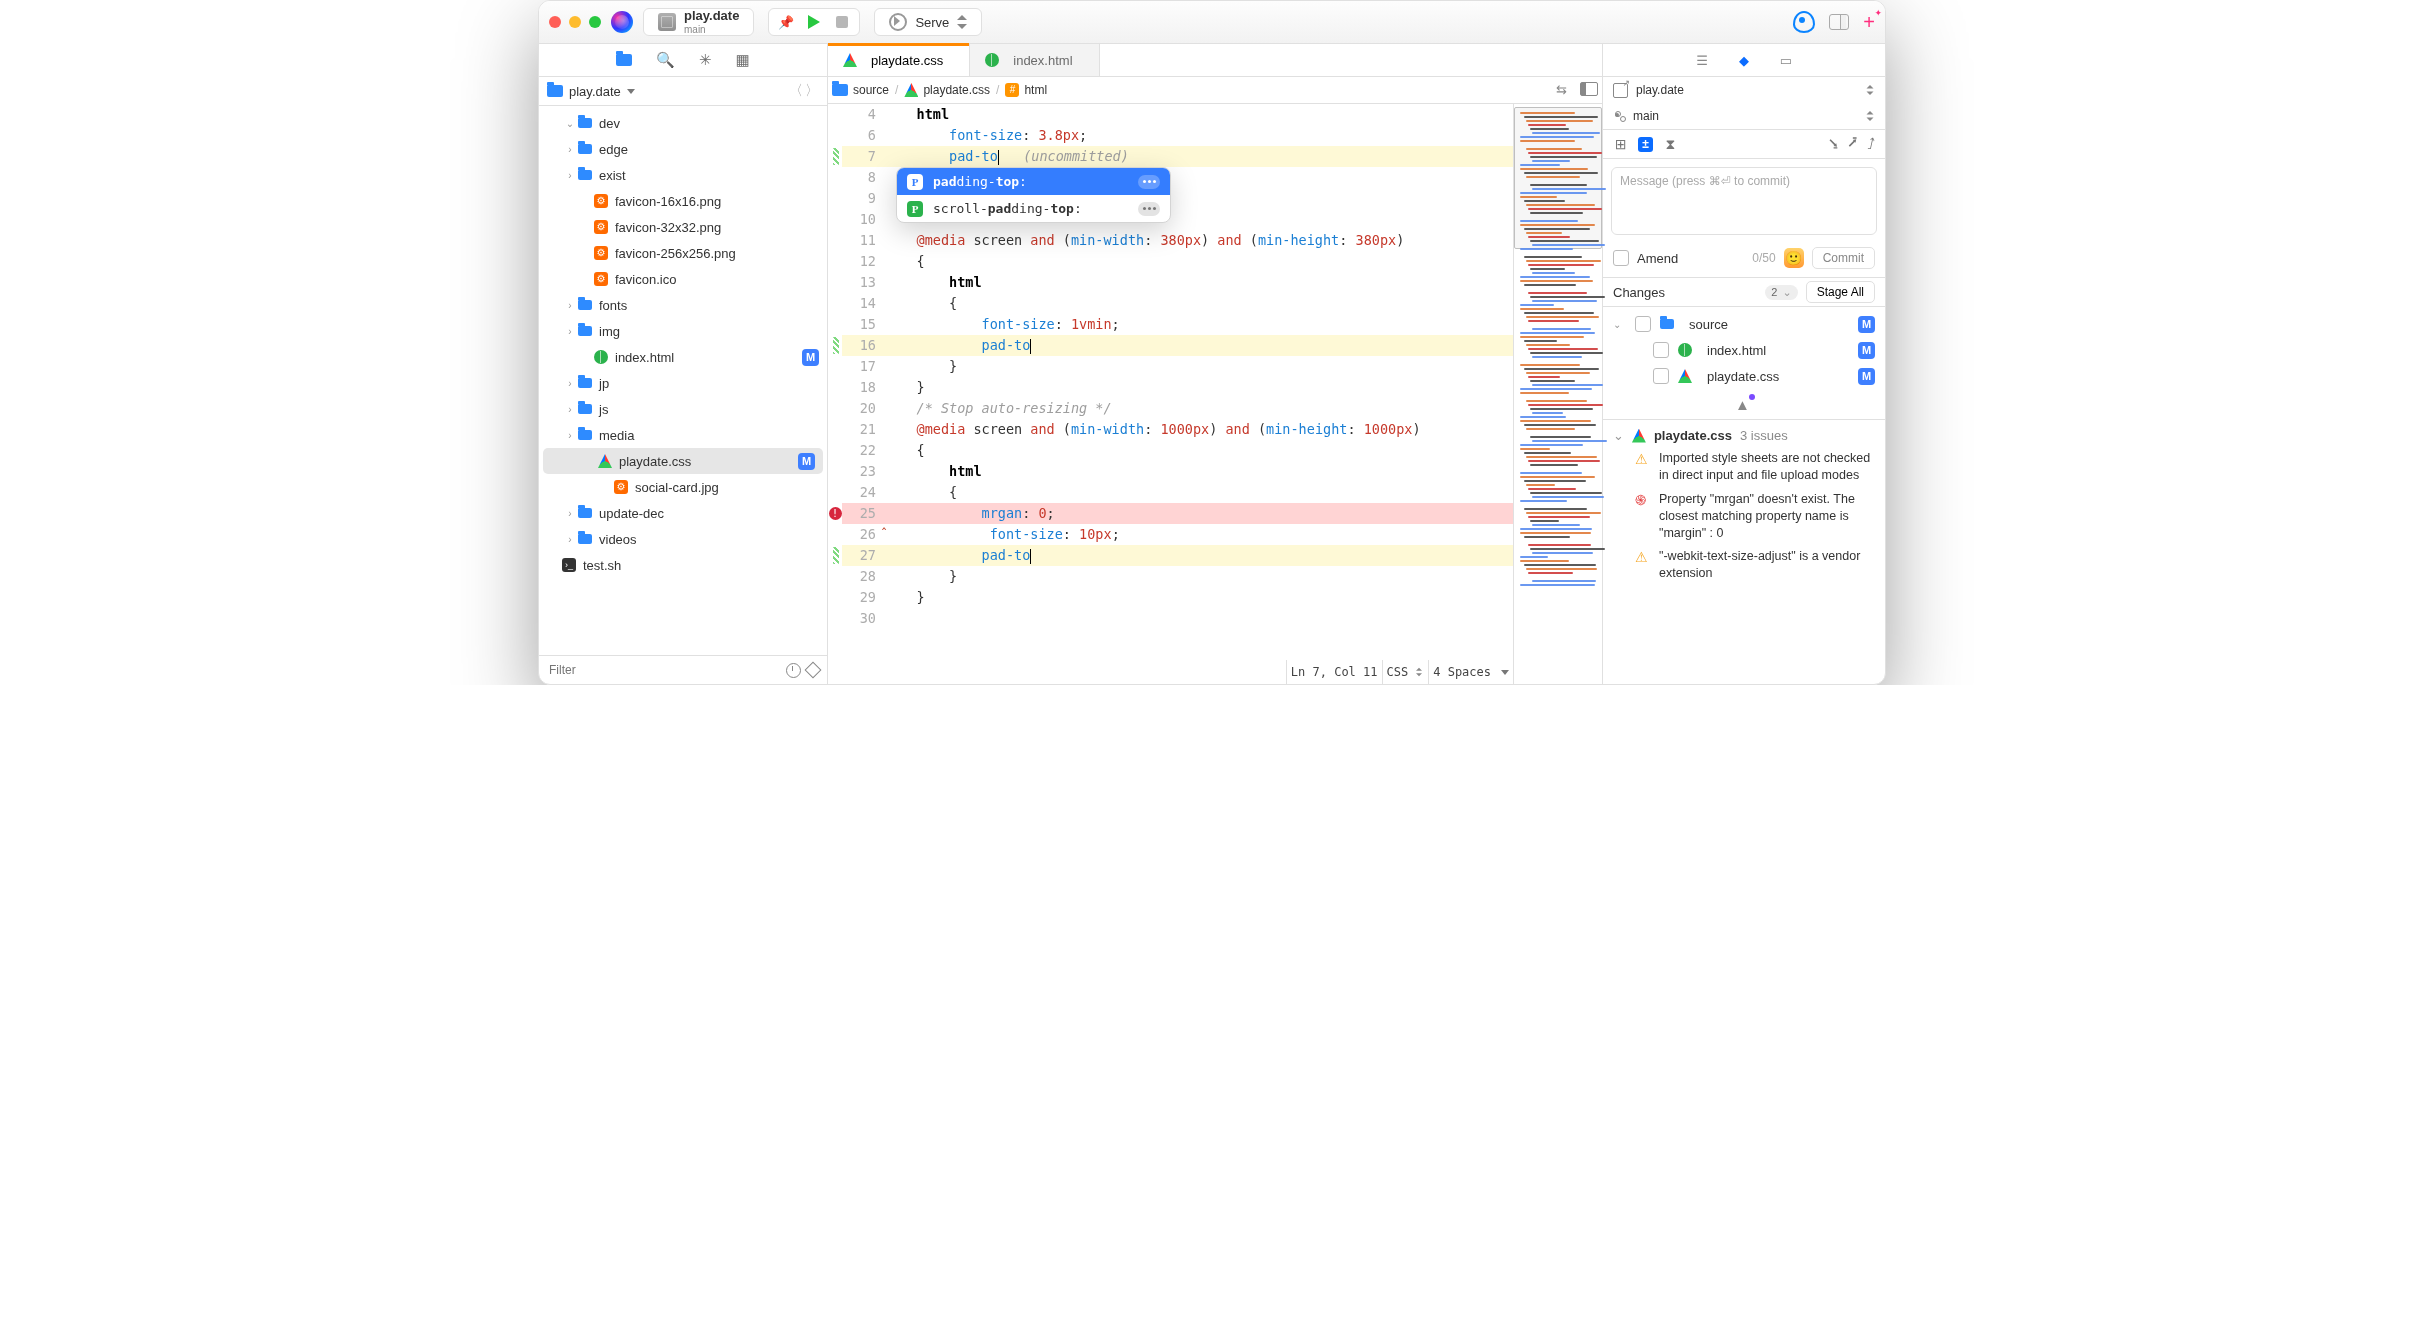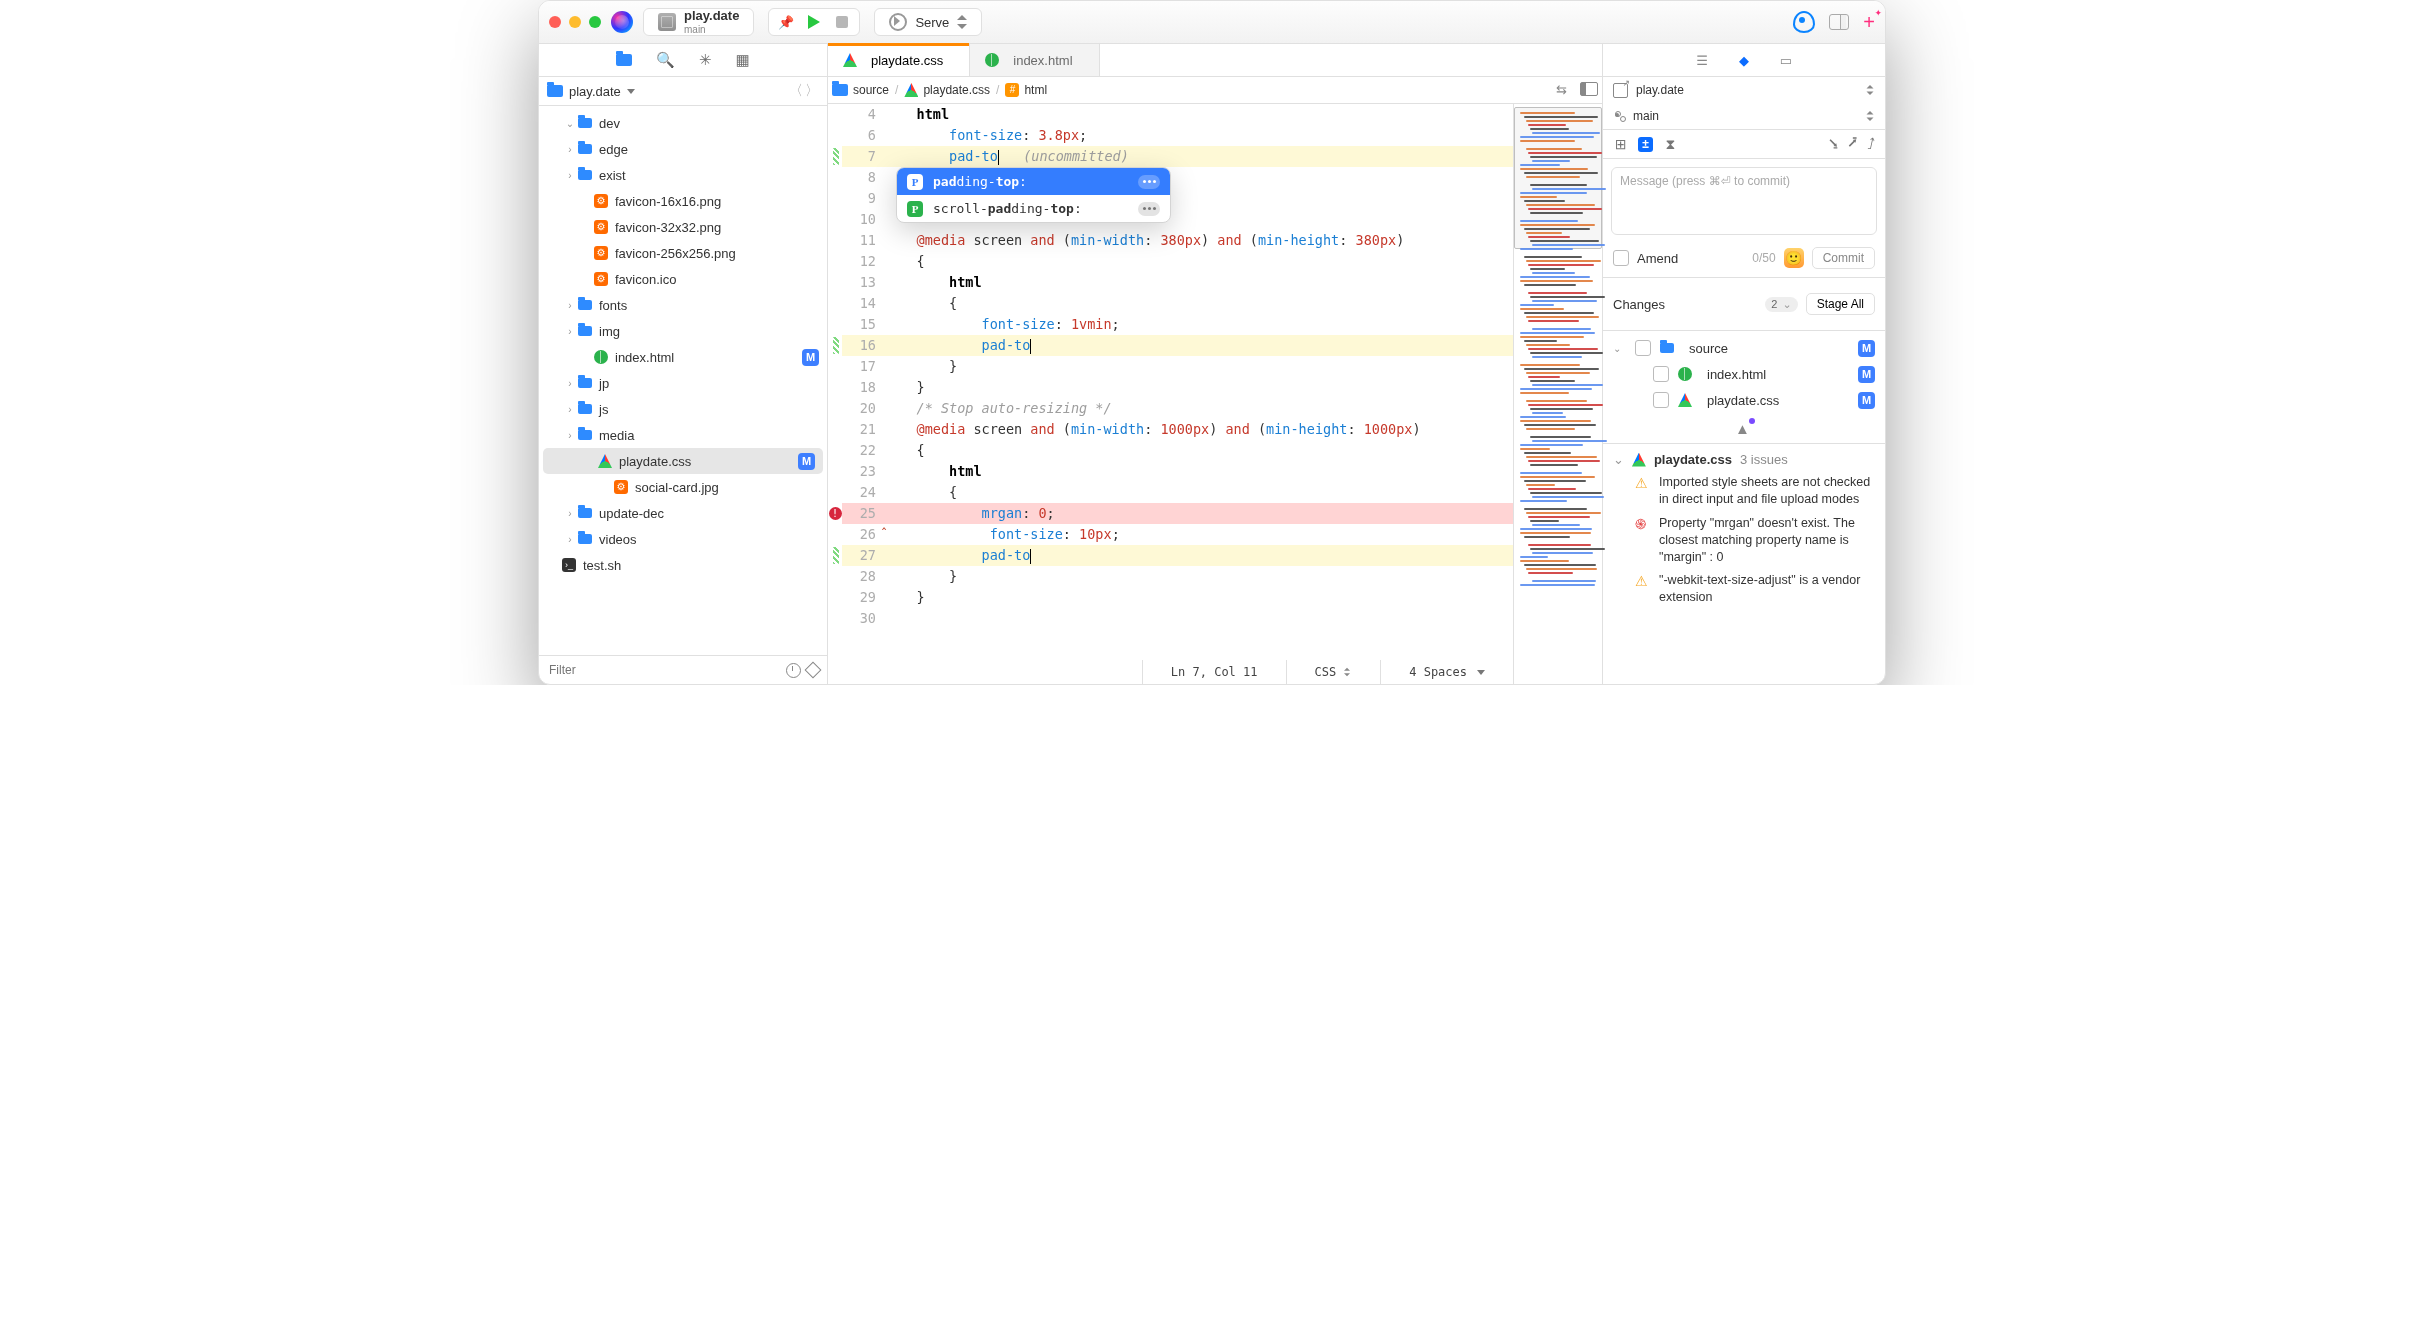--- a/index.html
+++ b/index.html
@@ -151,21 +151,21 @@
   .popup-row.sel .dots3 i{background:#fff;}
   .popup-row:not(.sel) .dots3 i{background:#777;}
   .pb{font-weight:700;}
 
   .minimap{width:88px;border-left:1px solid var(--border);background:#fff;position:relative;}
   .mm-vp{position:absolute;left:0;right:0;top:3px;height:140px;background:#87878714;border:1px solid #bfbfbf;border-radius:2px;}
   .mm-lines{position:absolute;left:4px;right:4px;top:4px;bottom:4px;opacity:.9;}
   .mm-l{height:2px;margin-bottom:2px;border-radius:1px;}
 
   .status{position:absolute;right:0;bottom:0;height:24px;display:flex;align-items:center;gap:0;font-size:12px;}
-  .status .cell{padding:0 28px;display:flex;align-items:center;gap:6px;border-left:1px solid var(--border);height:100%;color:#444;}
+  .status .cell{padding:0 4px;display:flex;align-items:center;gap:6px;border-left:1px solid var(--border);height:100%;color:#444;}
 
   
   .right{width:282px;border-left:1px solid var(--border);display:flex;flex-direction:column;}
   .right-tb{height:32px;display:flex;align-items:center;justify-content:center;gap:24px;border-bottom:1px solid var(--border);}
   .r-ic{color:#888;width:18px;height:18px;display:flex;align-items:center;justify-content:center;}
   .r-ic.act{color:#0b6cff;}
   .r-row{height:26px;padding:0 10px;display:flex;align-items:center;gap:6px;font-size:12px;}
   .boxout{width:13px;height:13px;border:1.5px solid #888;border-radius:2px;position:relative;margin-right:2px;}
   .boxout::after{content:"↗";position:absolute;right:-3px;top:-6px;font-size:9px;color:#888;}
   .branch-ic{width:14px;height:14px;position:relative;}
@@ -177,21 +177,21 @@
   .spacer{flex:1;}
   .arr{color:#777;font-size:15px;}
   .msgbox{margin:8px;border:1px solid var(--border);border-radius:6px;min-height:54px;padding:6px 8px;color:#aaa;font-size:12px;}
   .commit-row{display:flex;align-items:center;padding:4px 10px 8px 10px;gap:8px;}
   .chk{width:14px;height:14px;border:1.5px solid #bbb;border-radius:3px;}
   .count{color:#aaa;font-size:12px;margin-left:auto;}
   .avatar{width:20px;height:20px;border-radius:5px;background:linear-gradient(#ffd36a,#ff9933);position:relative;}
   .avatar::after{content:"🙂";position:absolute;inset:0;font-size:14px;text-align:center;line-height:20px;}
   .btn{padding:3px 10px;border:1px solid var(--border);border-radius:5px;background:#fff;color:#888;font-size:12px;}
   .btn.dk{color:#000000;font-weight:500;}
-  .chg-hdr{height:28px;border-top:1px solid var(--border);border-bottom:1px solid var(--border);padding:12px 10px;display:flex;align-items:center;gap:8px;}
+  .chg-hdr{height:28px;border-top:1px solid var(--border);border-bottom:1px solid var(--border);padding:0 10px;display:flex;align-items:center;gap:8px;}
   .pill{padding:1px 6px;border-radius:9px;background:#eee;font-size:11px;color:#666;display:inline-flex;align-items:center;gap:5px;}
   .chg-list{padding:4px 0;}
   .chg-row{height:26px;display:flex;align-items:center;padding:0 10px;gap:8px;font-size:13px;}
   .chg-row .disc{width:14px;color:#999;font-size:10px;}
   .tri-warn{width:18px;height:18px;display:flex;align-items:center;color:#888;font-size:15px;margin:2px auto 6px;position:relative;}
   .tri-warn::after{content:"";position:absolute;right:-2px;top:-1px;width:6px;height:6px;border-radius:50%;background:#7a4bff;}
   .issues{border-top:1px solid var(--border);padding:8px 10px 6px 10px;}
   .iss-hdr{display:flex;align-items:center;gap:8px;font-size:13px;}
   .iss-hdr .cnt{color:#8a8a8a;}
   .iss{display:flex;gap:8px;padding:7px 0 0 22px;font-size:12.5px;line-height:1.35;}

